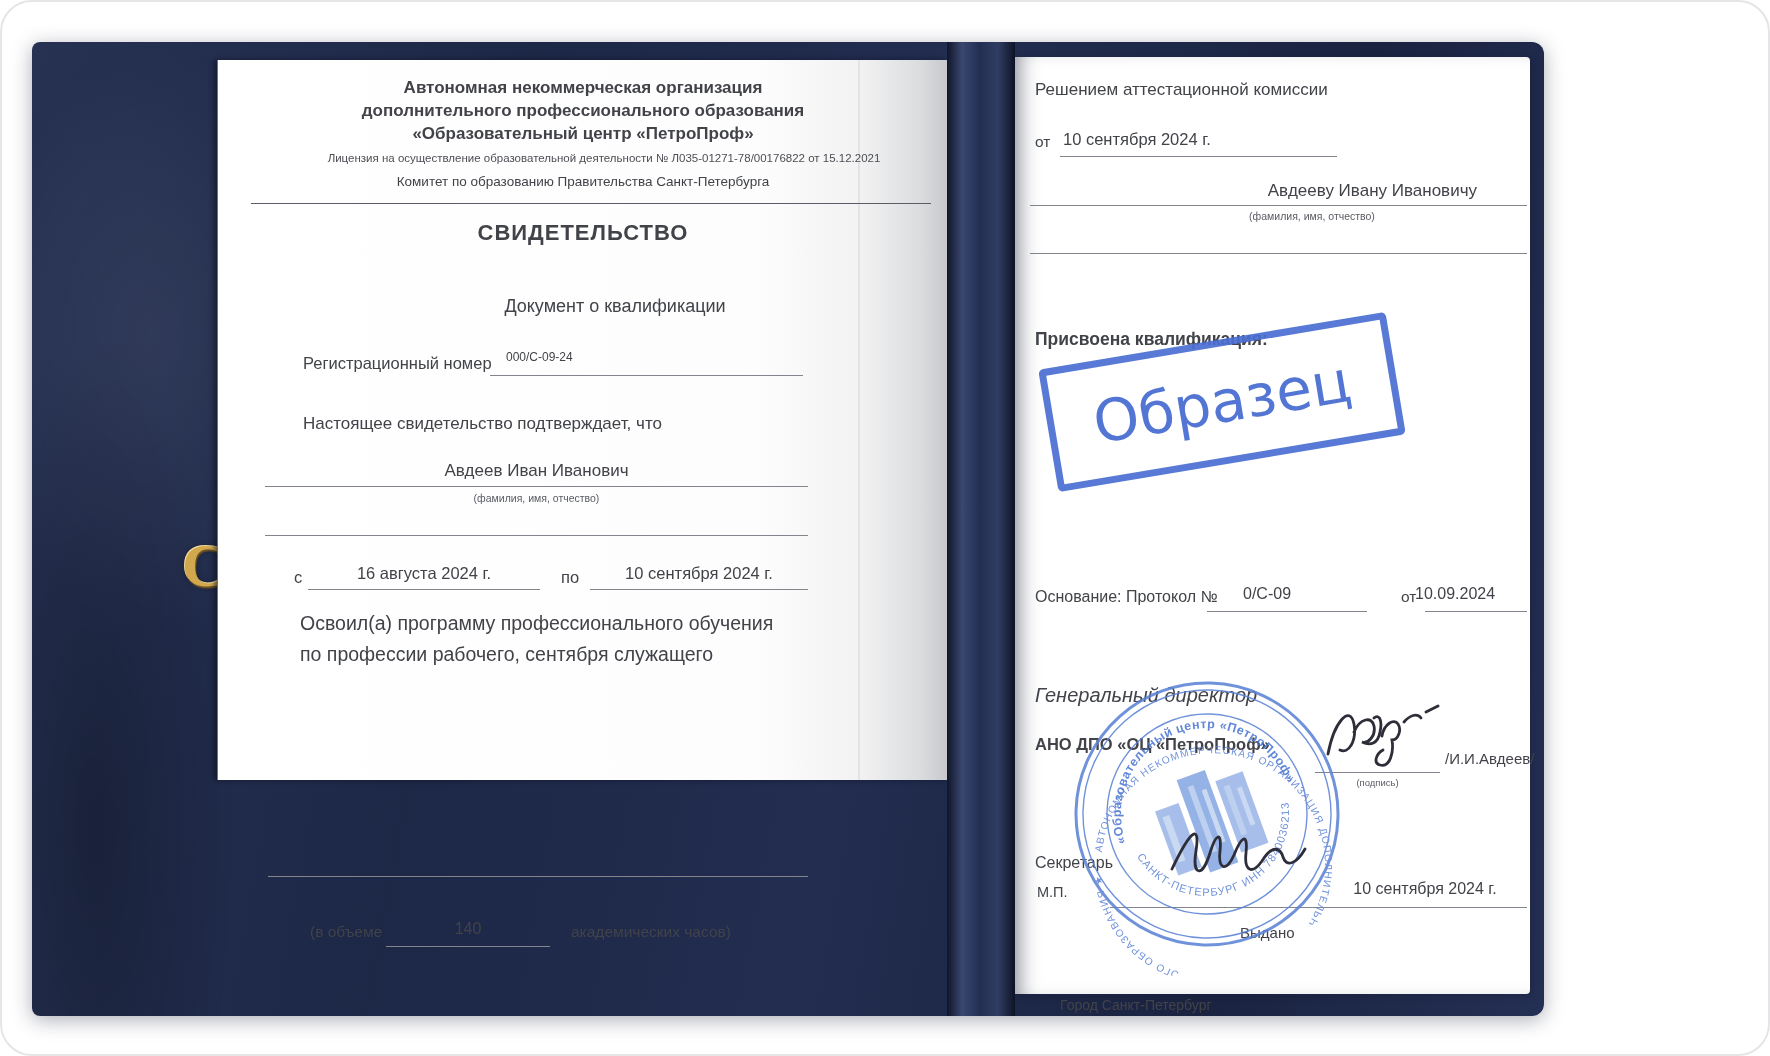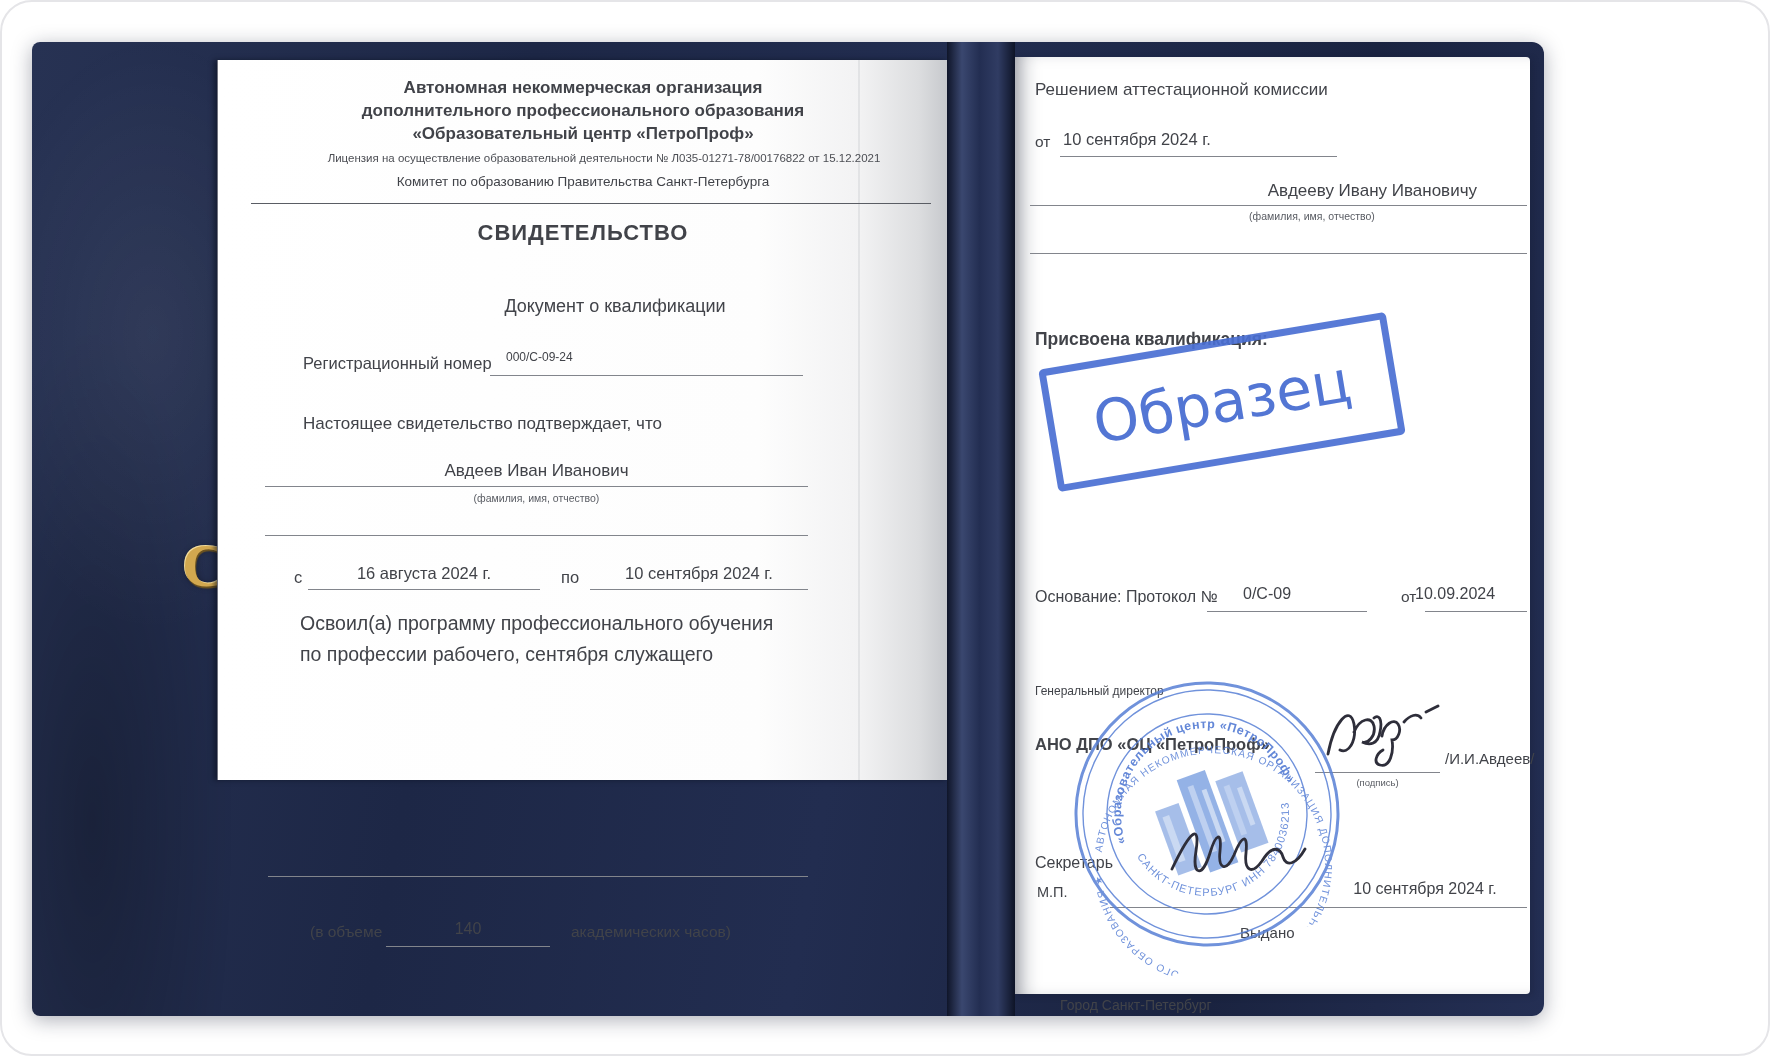--- a/index.html
+++ b/index.html
@@ -120,21 +120,21 @@
 
     <div class="t b" style="left:20px;top:272px;font-size:17.5px;">Присвоена квалификация:</div>
 
     <div class="t" style="left:20px;top:531px;font-size:16px;">Основание: Протокол №</div>
     <div class="t" style="left:200px;top:528px;font-size:16px;padding-left:28px;">0/С-09</div>
     <div class="line" style="left:192px;top:528px;width:160px;height:26px;"></div>
     <div class="t" style="left:386px;top:531px;font-size:15.5px;">от</div>
     <div class="t" style="left:400px;top:528px;font-size:16px;">10.09.2024</div>
     <div class="line" style="left:410px;top:528px;width:102px;height:26px;"></div>
 
-    <div class="t" style="left:20px;top:627px;font-size:12px;">Генеральный директор</div>
+    <div class="t" style="left:20px;top:627px;font-size:20px;font-style:italic;">Генеральный директор</div>
     <div class="t b" style="left:20px;top:678px;font-size:16.5px;">АНО ДПО «ОЦ «ПетроПроф»</div>
     <div class="line" style="left:300px;top:690px;width:125px;height:25px;"></div>
     <div class="t c cap" style="left:300px;top:720px;width:125px;font-size:9.5px;">(подпись)</div>
     <div class="t" style="left:430px;top:693px;font-size:15px;">/И.И.Авдеев/</div>
 
     <div class="t" style="left:20px;top:797px;font-size:16px;">Секретарь</div>
     <div class="line" style="left:95px;top:825px;width:238px;height:25px;"></div>
 
     <div class="t" style="left:22px;top:827px;font-size:14.5px;">М.П.</div>
     <div class="t" style="left:225px;top:827px;font-size:15px;margin-top:40px;">Выдано</div>

